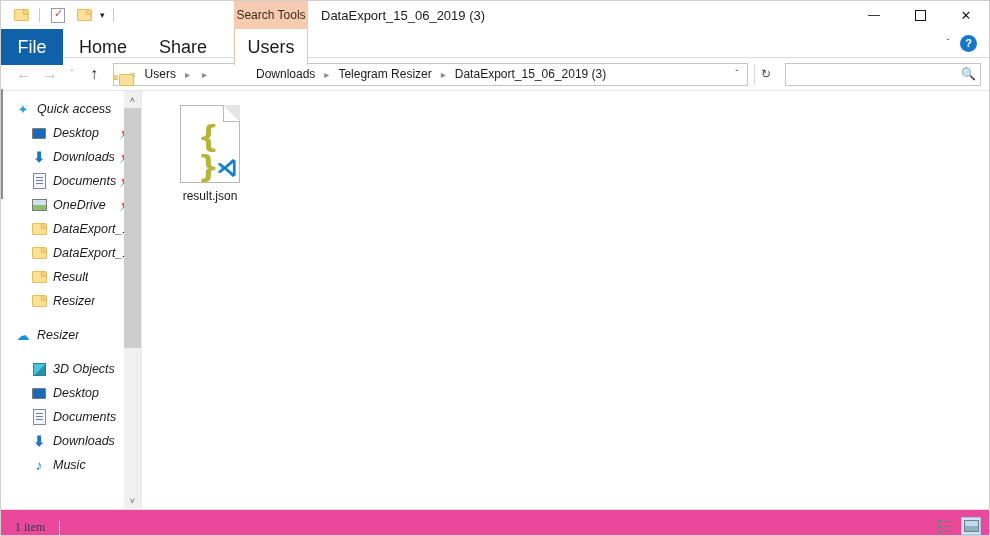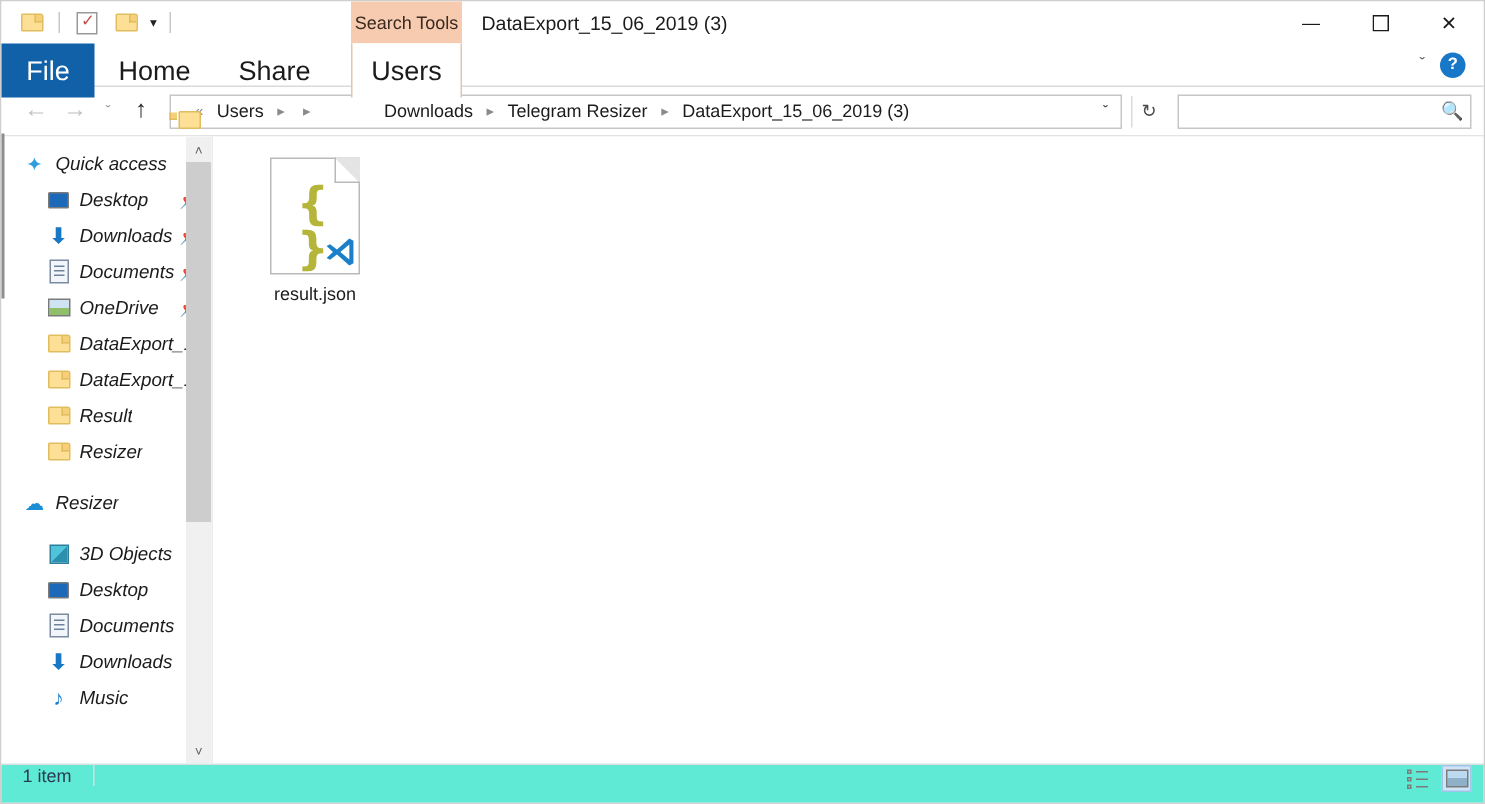--- a/index.html
+++ b/index.html
@@ -470,24 +470,25 @@
     font-size: 12px;
     color: #1b1b1b;
     text-align: center;
   }
 
   
   .statusbar {
     height: 25px;
     flex: 0 0 auto;
     border-top: 1px solid #dcdcdc;
-    background: #5eead4;
-    display: flex;
-    align-items: flex-start;
+    background: #ec4899;
+    display: flex;
+    align-items: flex-end;
     padding: 0 8px 0 14px;
+    font-family: Liberation Serif, serif;
   }
   .status-text {
     font-size: 12px;
     color: #2a3b55;
   }
   .status-sep {
     width: 1px;
     height: 14px;
     background: #dcdcdc;
     margin-left: 14px;

